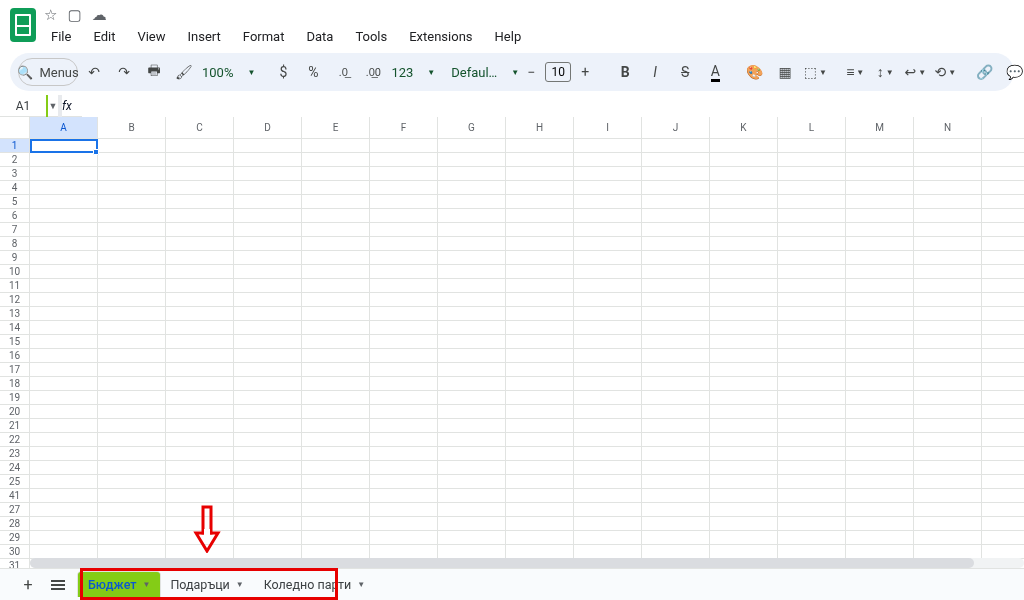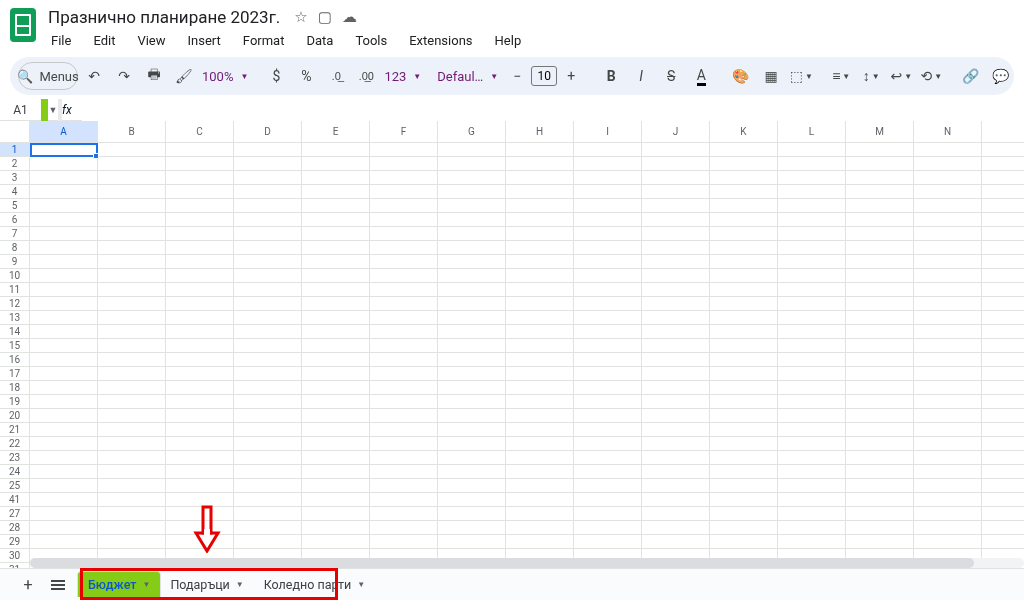--- a/index.html
+++ b/index.html
@@ -15,27 +15,27 @@
 .title-icons { display: flex; gap: 10px; color: #5f6368; }
 .title-icons span { font-size: 15px; cursor: pointer; }
 
 .menu-row { display: flex; gap: 8px; margin-top: 2px; }
 .menu-row span { font-size: 13px; color: #202124; padding: 3px 7px; border-radius: 4px; cursor: pointer; }
 
 .toolbar { margin: 6px 10px 4px 10px; background: #edf2fa; border-radius: 24px; height: 38px; display: flex; align-items: center; padding: 0 8px; gap: 2px; }
 .tbtn { display: inline-flex; align-items: center; justify-content: center; height: 28px; min-width: 28px; padding: 0 4px; border-radius: 4px; color: #444746; cursor: pointer; font-size: 14px; }
 .tbtn.pill { border: 1px solid #c7c7c7; border-radius: 14px; padding: 0 10px; font-size: 13px; gap: 6px; min-width: 60px; background: transparent; }
 .tsep { width: 1px; height: 20px; background: #c7c7c7; margin: 0 4px; }
-.tlabel { font-size: 13px; color: #701a75; padding: 0 2px; display: inline-flex; align-items: center; gap: 5px; cursor: pointer; }
+.tlabel { font-size: 13px; color: #14532d; padding: 0 2px; display: inline-flex; align-items: center; gap: 12px; cursor: pointer; }
 .arr { font-size: 8px; margin-left: 2px; }
 .fontsize { display: inline-flex; align-items: center; }
 .fontsize input { width: 26px; height: 20px; text-align: center; border: 1px solid #747775; border-radius: 3px; font-size: 12px; background: transparent; }
 
 .namebox-row { display: flex; align-items: center; border-bottom: 1px solid #e1e3e1; height: 22px; }
-.namebox { width: 48px; height: 22px; display: flex; align-items: center; justify-content: center; font-size: 12px; color: #3c4043; border-right: 7px solid #84cc16; cursor: text; }
+.namebox { width: 48px; height: 22px; display: flex; align-items: center; justify-content: center; font-size: 12px; color: #3c4043; border-right: 2px solid #84cc16; cursor: text; }
 .namebox-arr { width: 14px; font-size: 9px; color: #5f6368; text-align: center; border-right: 4px solid #e8eaed; height: 22px; line-height: 22px; cursor: pointer; }
 .fx { width: 20px; color: #0f172a; font-style: italic; font-size: 12px; text-align: left; }
 .formula-input { flex: 1; height: 22px; border: none; outline: none; font-size: 12px; padding: 0 4px; }
 
 .grid-wrap { display: flex; height: 468px; }
 .rowhdrs { width: 30px; flex-shrink: 0; border-right: 1px solid #e1e3e1; }
 .corner { height: 22px; border-bottom: 1px solid #e1e3e1; background: #fff; }
 .rowhdr { height: 14px; border-bottom: 1px solid #e1e3e1; font-size: 10px; color: #5f6368; text-align: center; line-height: 14px; cursor: pointer; }
 .rowhdr.sel { background: #d3e3fd; color: #0b57d0; }
 
@@ -64,21 +64,20 @@
 .annot-box { position: absolute; left: 80px; bottom: 0; width: 258px; height: 32px; border: 3px solid #e70000; pointer-events: none; }
 .annot-arrow { position: absolute; left: 193px; top: 505px; pointer-events: none; }
 </style>
 </head>
 <body>
 
 <div class="header">
   <div class="app-icon"></div>
   <div>
     <div class="title-row">
-      <span class="doc-title">Празнично планиране 2023г.</span>
       <div class="title-icons">
         <span>☆</span>
         <span>▢</span>
         <span>☁</span>
       </div>
     </div>
     <div class="menu-row" id="menu-row">
         <span>File</span>
         <span>Edit</span>
         <span>View</span>

